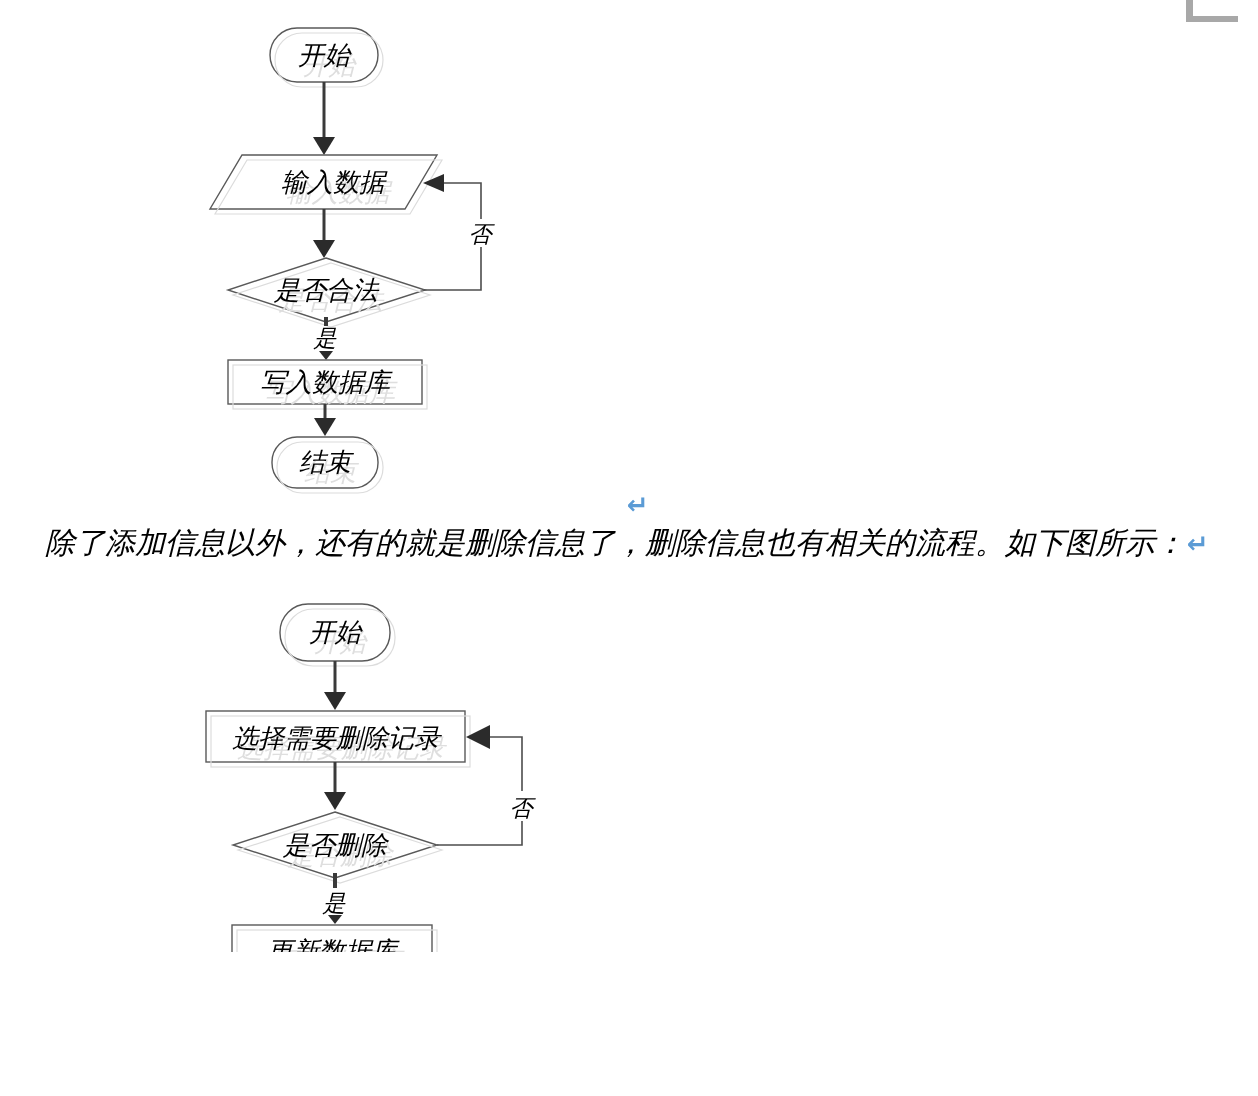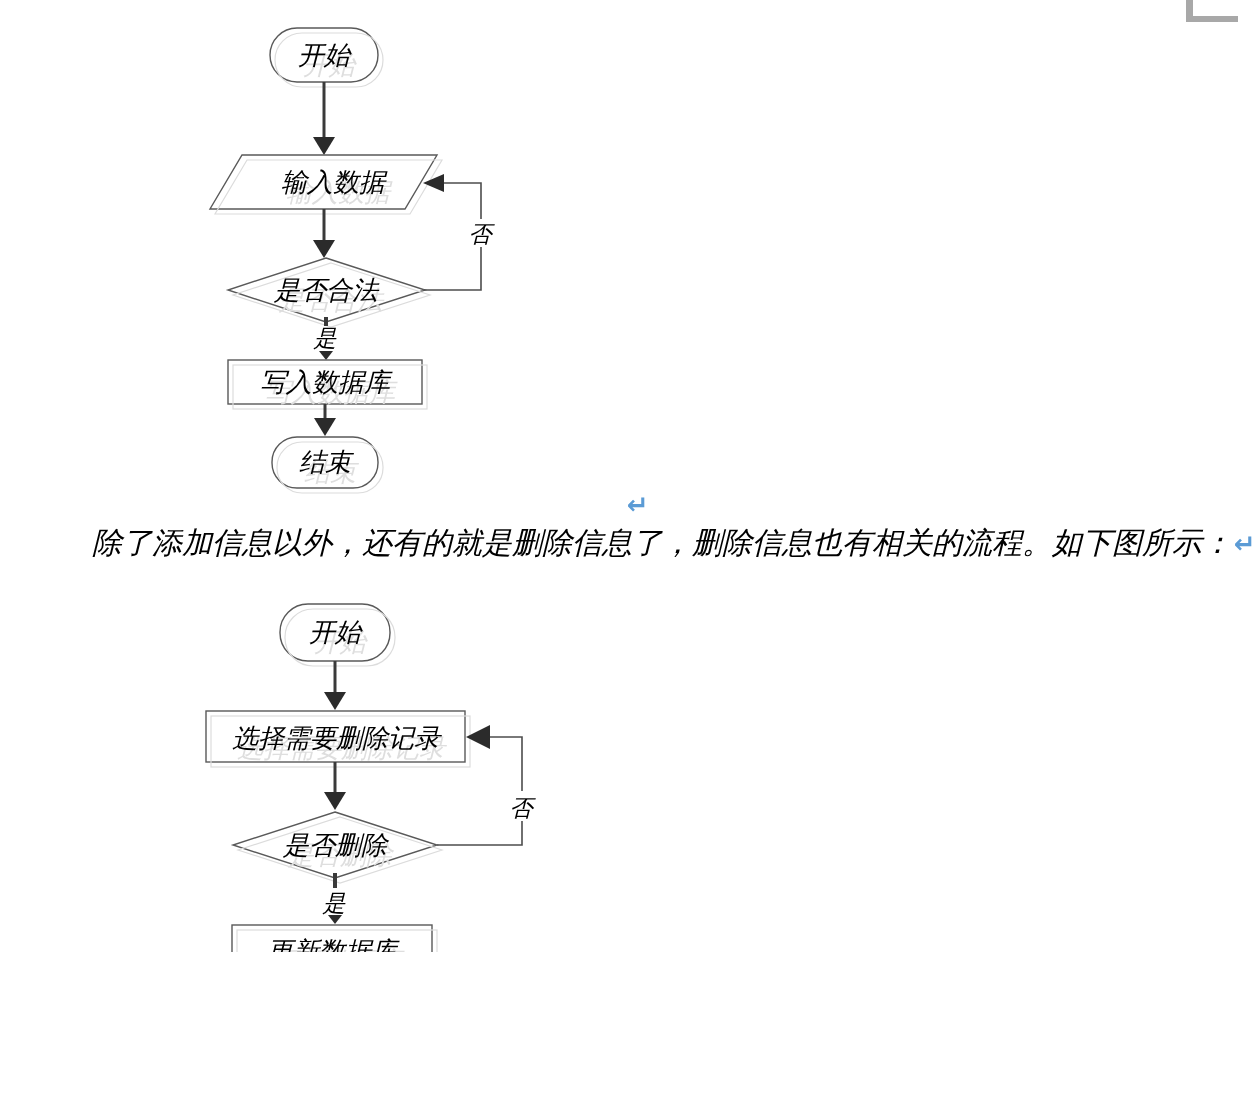--- a/index.html
+++ b/index.html
@@ -29,21 +29,21 @@
   }
   .conn{stroke:#3a3a3a;stroke-width:3px;fill:none;}
   .conn-stub{stroke:#3a3a3a;stroke-width:4px;fill:none;}
   .loop{stroke:#4d4d4d;stroke-width:1.6px;fill:none;}
   .head{fill:#2b2b2b;stroke:none;}
   .label-bg{fill:#ffffff;stroke:none;}
   
   .body-paragraph{
     position:absolute;left:45px;top:524px;
     font-size:30px;line-height:38px;color:#000000;
-    white-space:nowrap;letter-spacing:0px;margin-left:47px;
+    white-space:nowrap;letter-spacing:0px;
   }
   .pilcrow{
     color:#5b9bd5;
     font-family:"DejaVu Sans","Liberation Sans",sans-serif;
     font-weight:bold;font-size:26px;line-height:26px;
   }
   .pilcrow-inline{margin-left:2px;vertical-align:baseline;}
   .pilcrow-abs{position:absolute;}
   .pilcrow-1{left:627px;top:492px;}
   .pilcrow-3{left:645px;top:1074px;}

